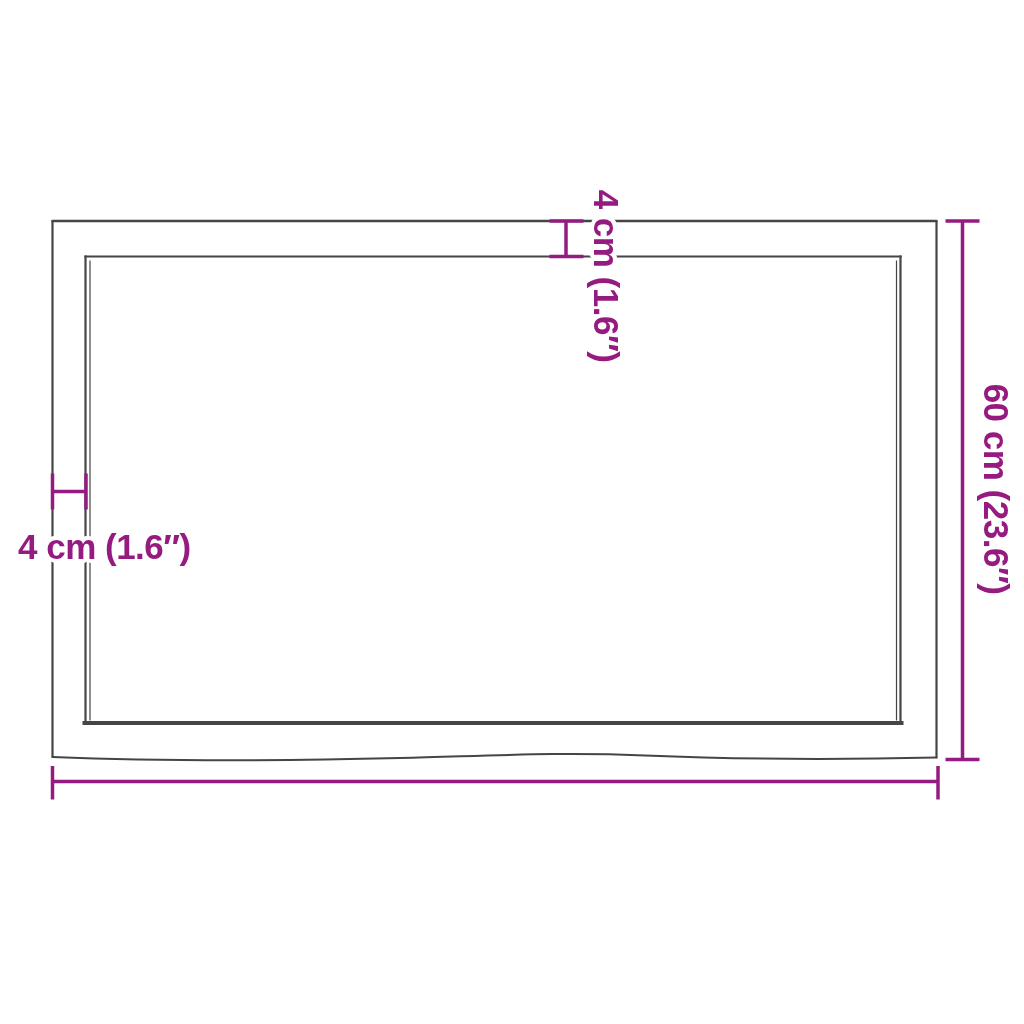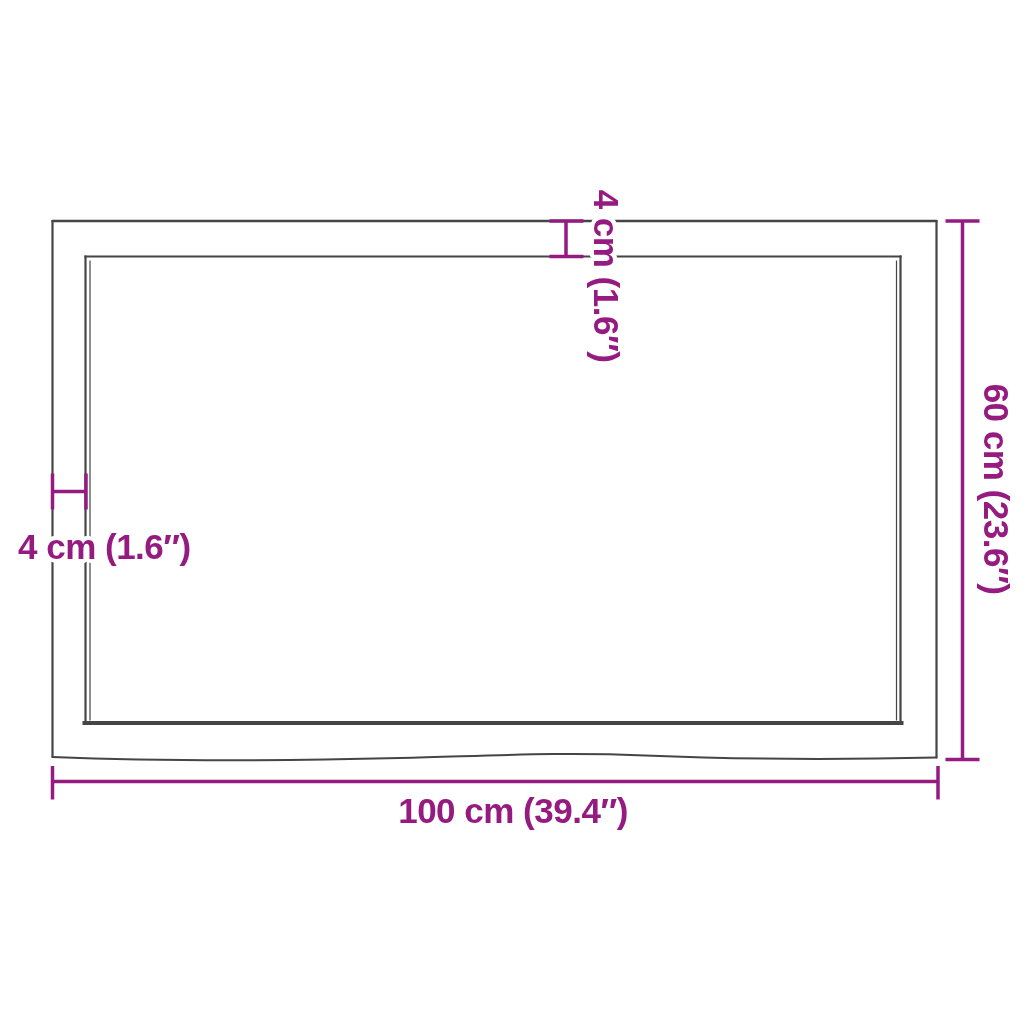--- a/index.html
+++ b/index.html
@@ -84,20 +84,19 @@
       </g>
 
       <g>
         <path d="M549.5,221 H583.5"></path>
         <path d="M549.5,256.5 H583.5"></path>
         <path d="M566,221 V256.5"></path>
       </g>
     </g>
   </svg>
 
-  <div class="dim-label center" id="width-label">100 cm (39.4″)</div>
 
   <div class="dim-label center rot90" id="height-label">60 cm (23.6″)</div>
 
   <div class="dim-label" id="thick-left-label">4 cm (1.6″)</div>
 
   <div class="dim-label center rot90" id="thick-top-label">4 cm (1.6″)</div>
 </div>
 
 </body></html>

